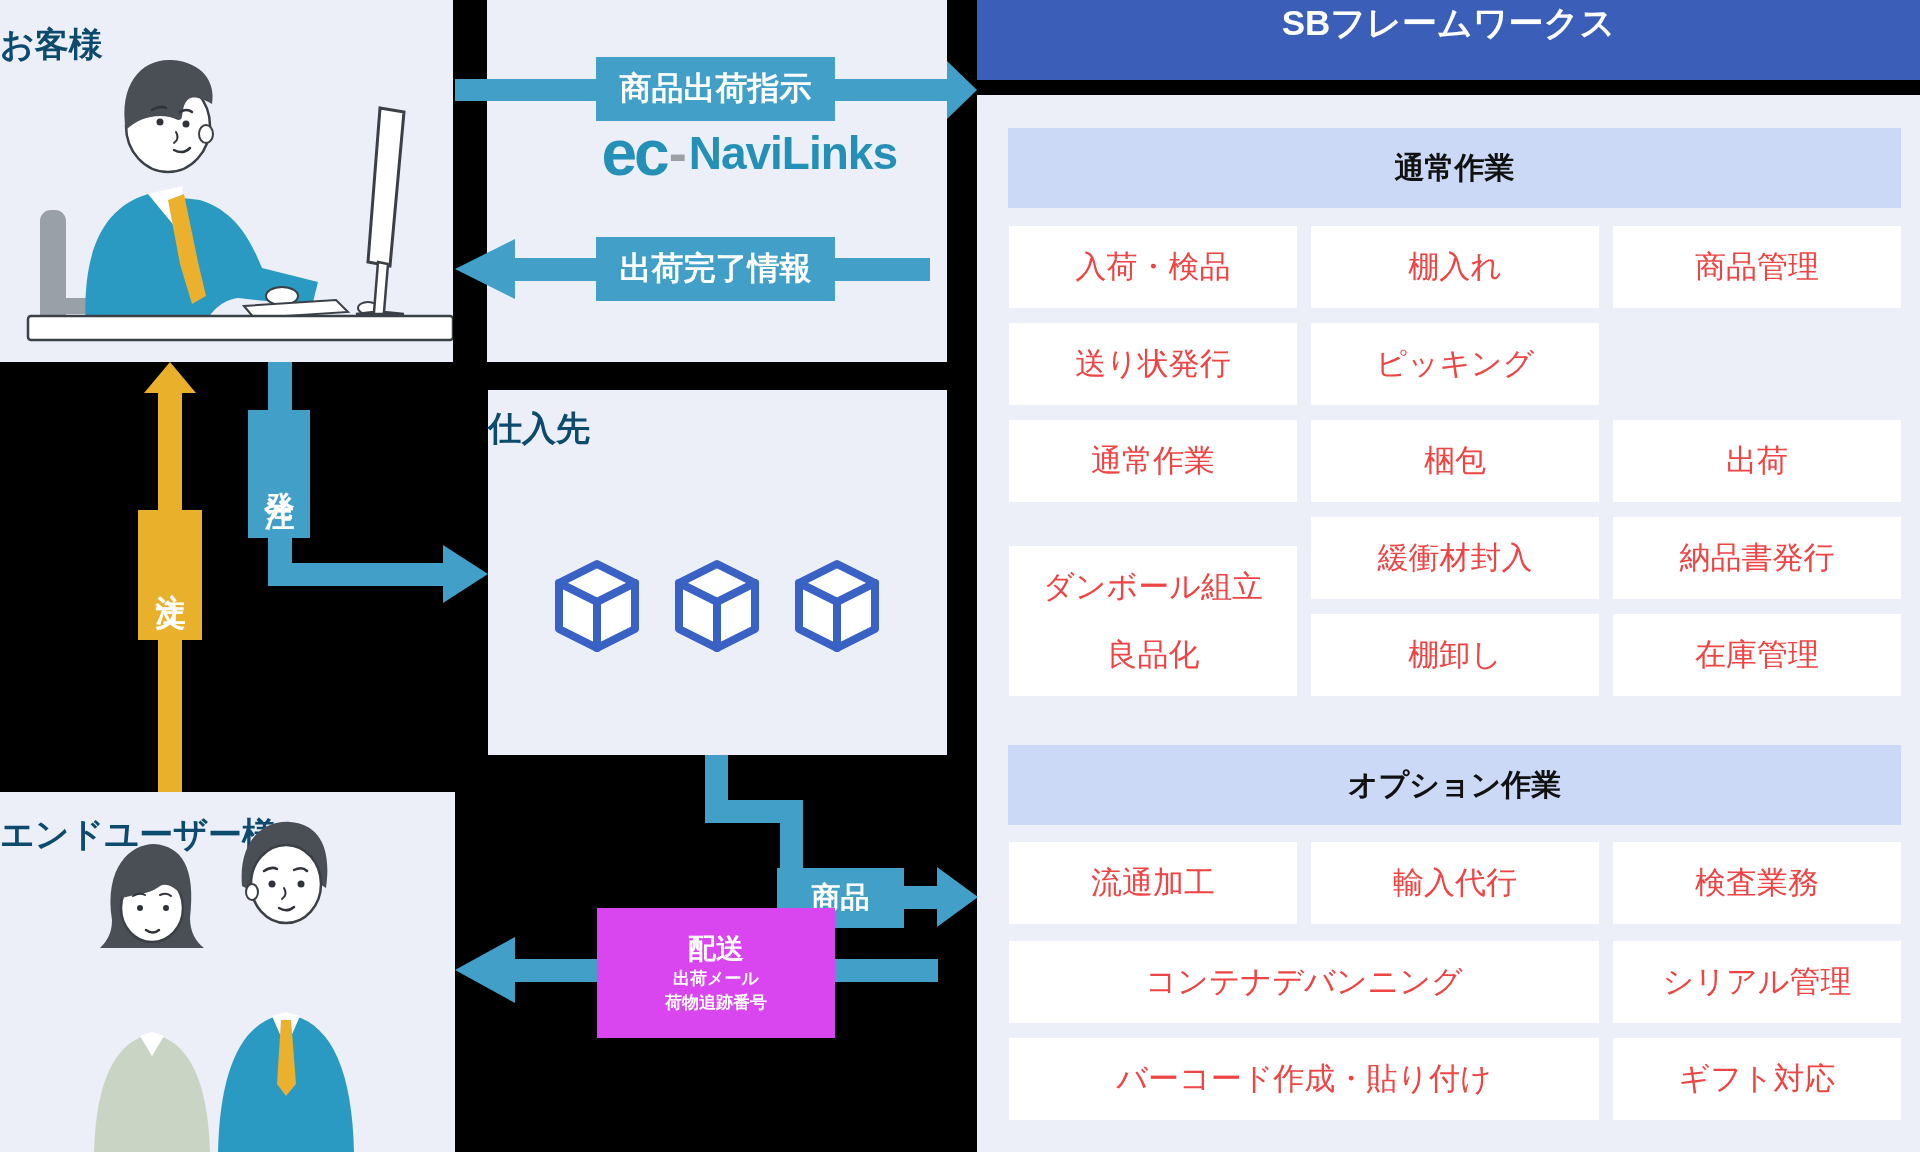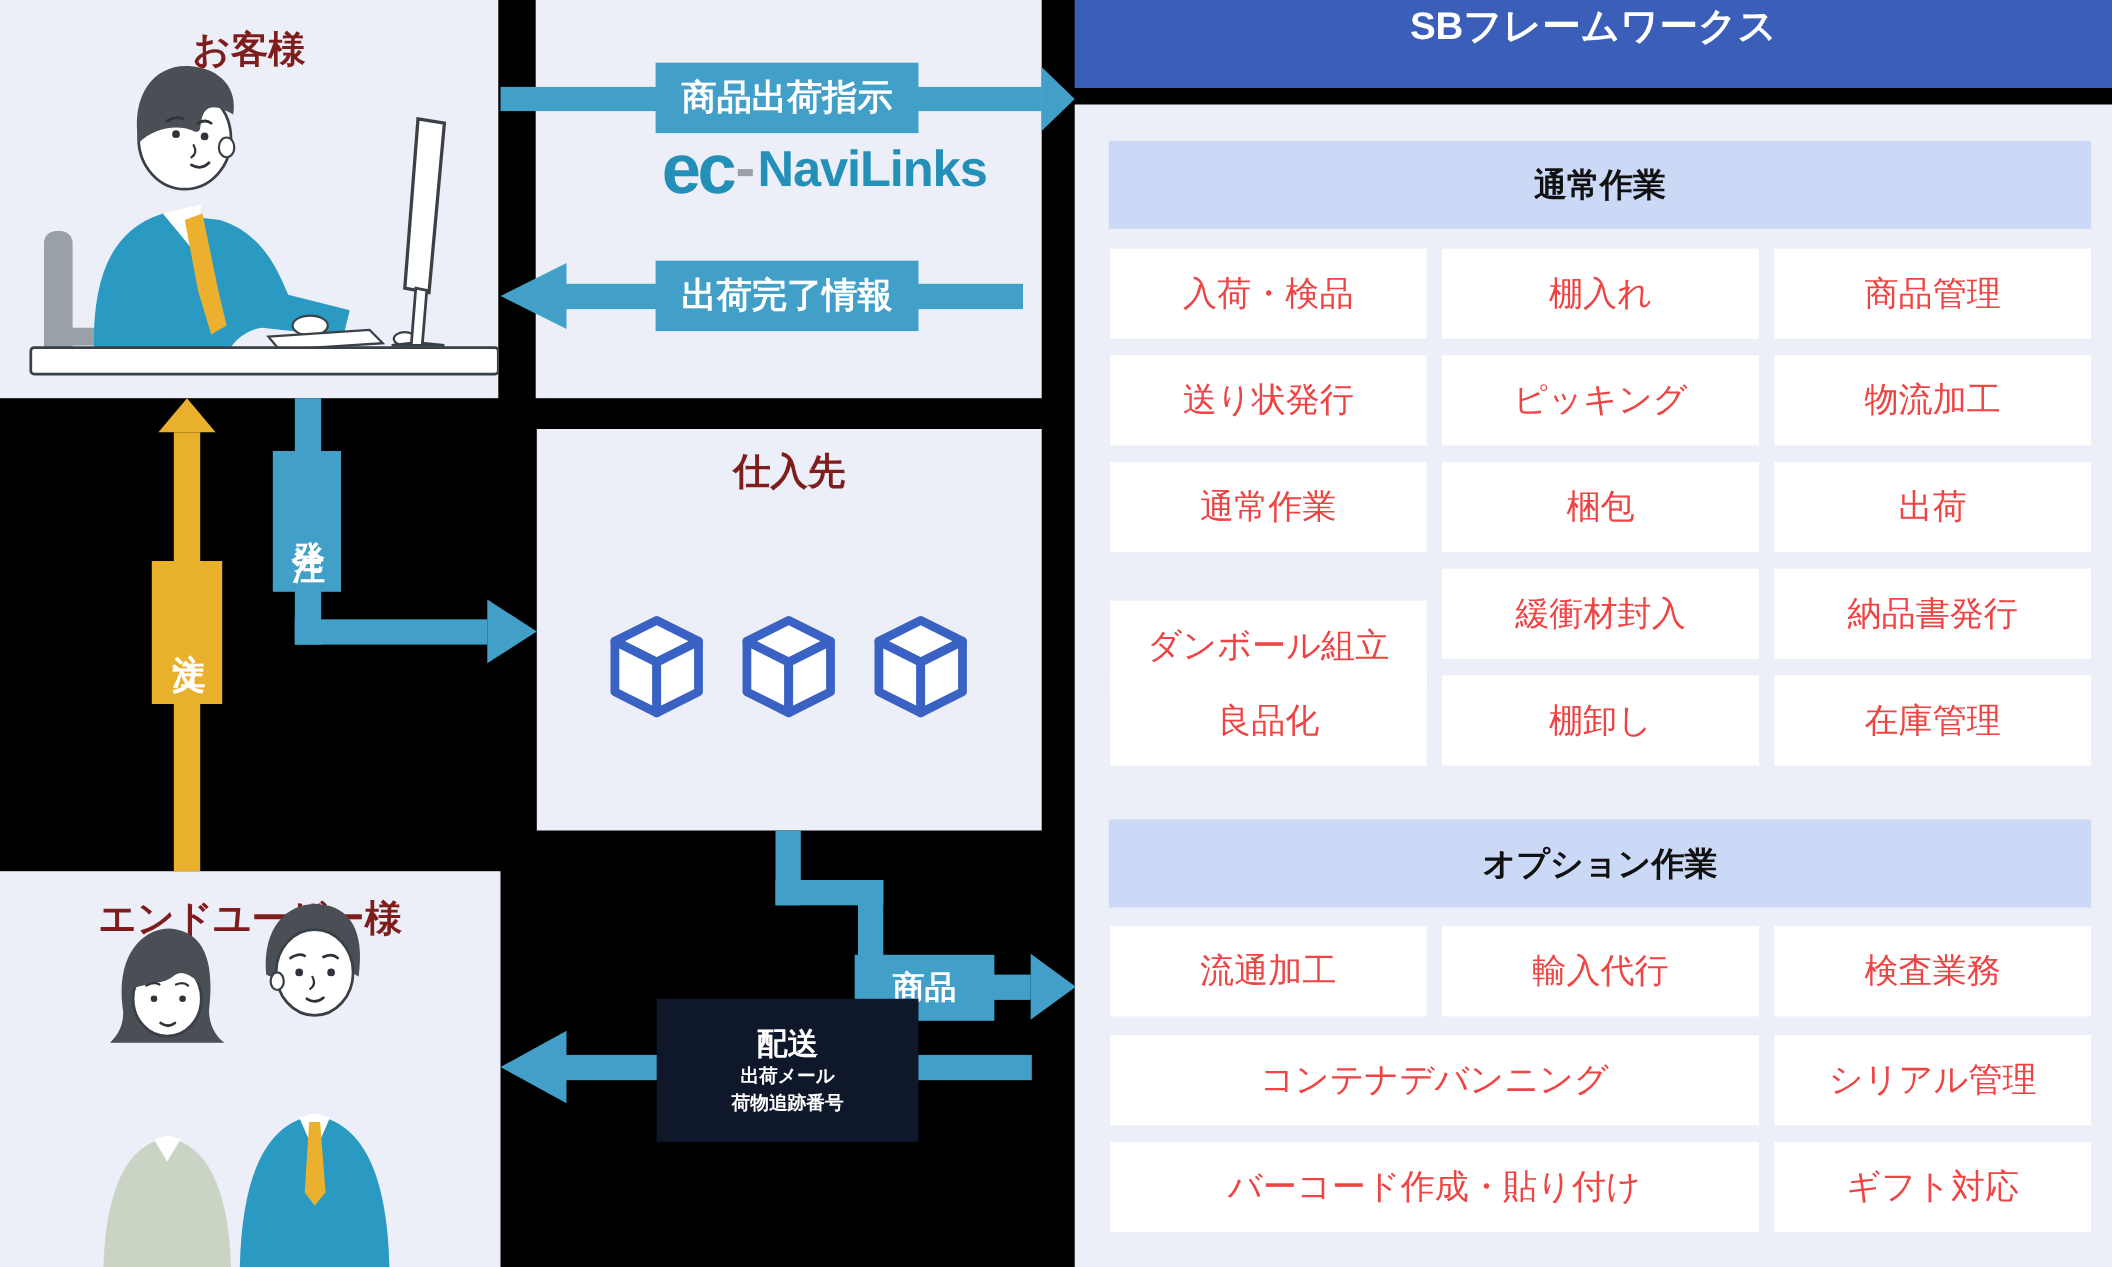--- a/index.html
+++ b/index.html
@@ -1,37 +1,37 @@
 <!DOCTYPE html>
 <html><head>
 <meta charset="utf-8">
 <style>
   html,body{margin:0;padding:0;background:#000;}
   .stage{position:relative;width:1920px;height:1152px;background:#000;overflow:hidden;
          font-family:"Liberation Sans","DejaVu Sans",sans-serif;}
   .box{position:absolute;background:#ECEFF7;}
-  .btitle{position:absolute;width:100%;text-align:center;color:#7f1d1d;font-weight:bold;font-size:34px;}
+  .btitle{position:absolute;width:100%;text-align:left;color:#0c4a6e;font-weight:bold;font-size:34px;}
   .shaft{position:absolute;background:#42A0C8;}
   .alabel{position:absolute;background:#42A0C8;color:#fff;font-weight:bold;
           display:flex;align-items:center;justify-content:center;}
   .tri{position:absolute;width:0;height:0;}
   .vtext{writing-mode:vertical-rl;text-orientation:upright;letter-spacing:6px;}
   .panel-header{position:absolute;left:977px;top:0;width:943px;height:80px;background:#3B5EB8;
                 display:flex;align-items:flex-start;justify-content:center;color:#fff;font-weight:bold;font-size:35px;}
   .panel-body{position:absolute;left:977px;top:95px;width:943px;height:1057px;background:#ECEFF7;}
   .band{position:absolute;left:1008px;width:893px;height:80px;background:#CBD9F6;
         display:flex;align-items:center;justify-content:center;font-size:30px;font-weight:bold;color:#111;}
   .cell{position:absolute;width:288px;height:82px;background:#fff;display:flex;align-items:center;
         justify-content:center;font-size:31px;color:#ef4444;}
   .cell.wide{width:590px;}
   .logo{position:absolute;left:50px;top:116px;width:360px;display:flex;align-items:center;justify-content:flex-end;}
   .logo-ec{font-size:64px;font-weight:800;color:#2590B7;letter-spacing:-3px;}
   .logo-dash{font-size:54px;font-weight:800;color:#9CA0A5;margin:0 2px;}
   .logo-name{font-size:46px;font-weight:700;color:#2590B7;letter-spacing:-1px;}
-  .dlv{position:absolute;left:597px;top:908px;width:238px;height:130px;background:#0f172a;color:#fff;
+  .dlv{position:absolute;left:597px;top:908px;width:238px;height:130px;background:#d946ef;color:#fff;
        display:flex;flex-direction:column;align-items:center;justify-content:center;font-weight:bold;}
   .dlv .t1{font-size:28px;line-height:36px;}
   .dlv .t2{font-size:17px;line-height:24px;}
   svg{position:absolute;left:0;top:0;}
 </style>
 </head>
 <body>
 
 <div class="stage">
 
@@ -117,21 +117,20 @@
 
   <div class="band" style="top:128px">
     <span>通常作業</span>
   </div>
 
   <div class="cell" style="left:1009px;top:226px">入荷・検品</div>
   <div class="cell" style="left:1311px;top:226px">棚入れ</div>
   <div class="cell" style="left:1613px;top:226px">商品管理</div>
   <div class="cell" style="left:1009px;top:323px">送り状発行</div>
   <div class="cell" style="left:1311px;top:323px">ピッキング</div>
-  <div class="cell" style="left:1613px;top:323px">物流加工</div>
   <div class="cell" style="left:1009px;top:420px">通常作業</div>
   <div class="cell" style="left:1311px;top:420px">梱包</div>
   <div class="cell" style="left:1613px;top:420px">出荷</div>
   <div class="cell" style="left:1009px;top:546px">ダンボール組立</div>
   <div class="cell" style="left:1311px;top:517px">緩衝材封入</div>
   <div class="cell" style="left:1613px;top:517px">納品書発行</div>
   <div class="cell" style="left:1009px;top:614px">良品化</div>
   <div class="cell" style="left:1311px;top:614px">棚卸し</div>
   <div class="cell" style="left:1613px;top:614px">在庫管理</div>
 

